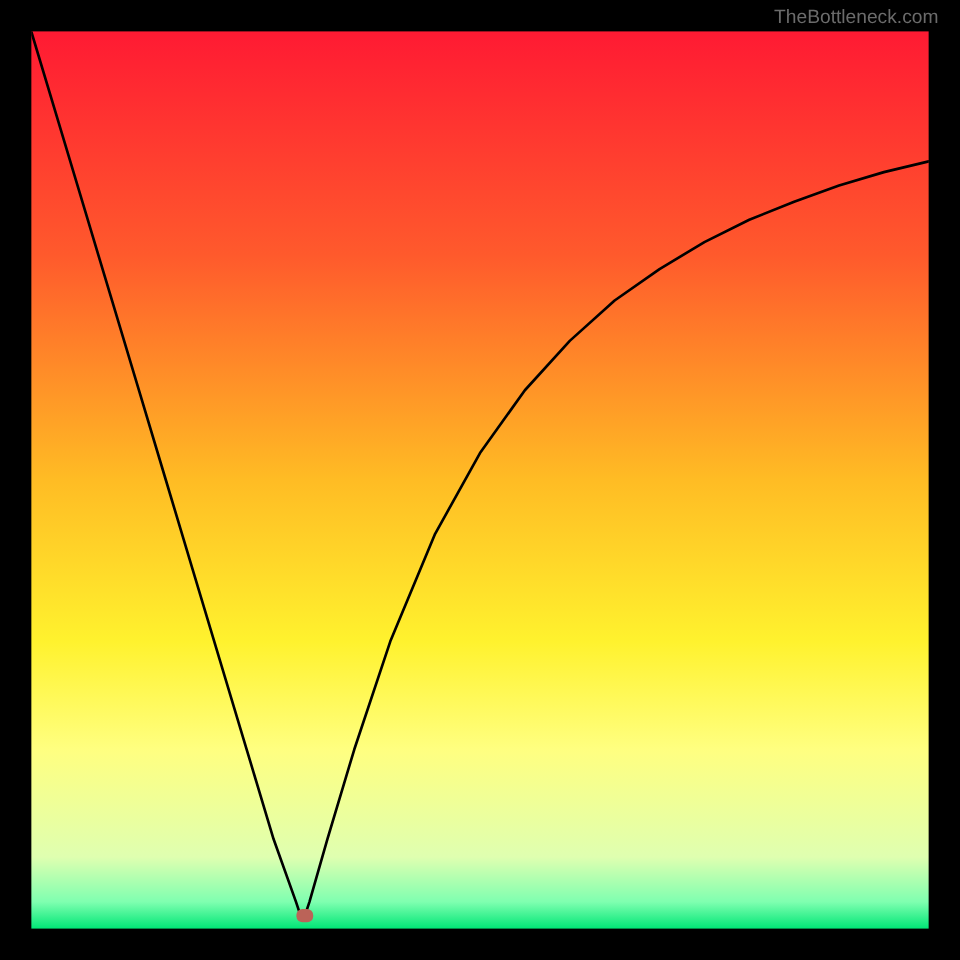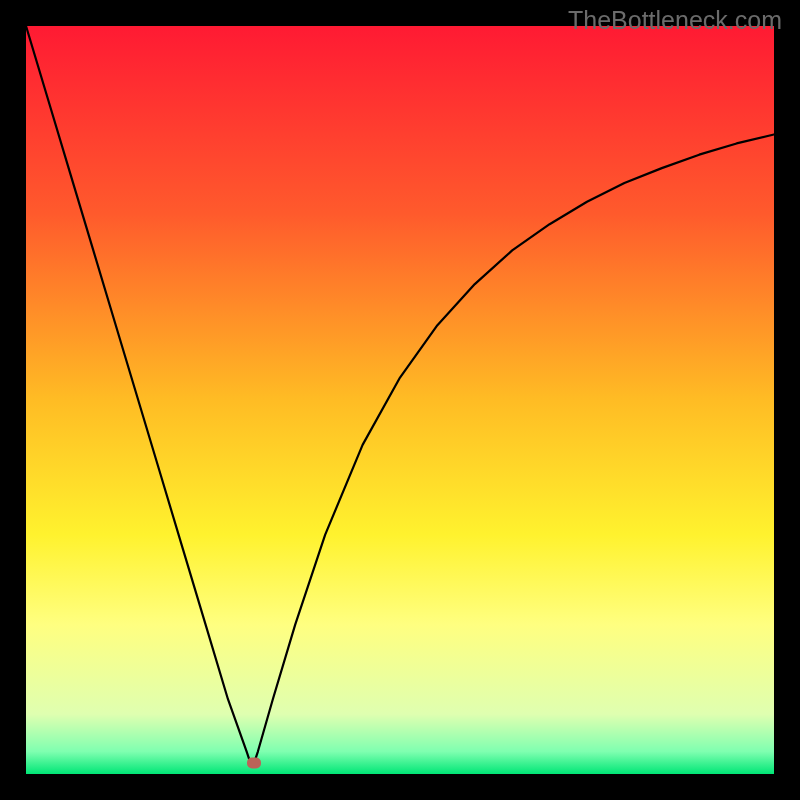--- a/index.html
+++ b/index.html
@@ -9,21 +9,21 @@
     background: #000;
     position: relative;
     font-family: Arial, sans-serif;
     overflow: hidden;
   }
   .watermark {
     position: absolute;
     top: 6px;
     right: 18px;
     color: #6b6b6b;
-    font-size: 25px;
+    font-size: 16px;
     font-weight: 500;
     z-index: 10;
   }
   .frame {
     position: absolute;
     left: 26px;
     top: 26px;
     width: 748px;
     height: 748px;
     background: #000;

